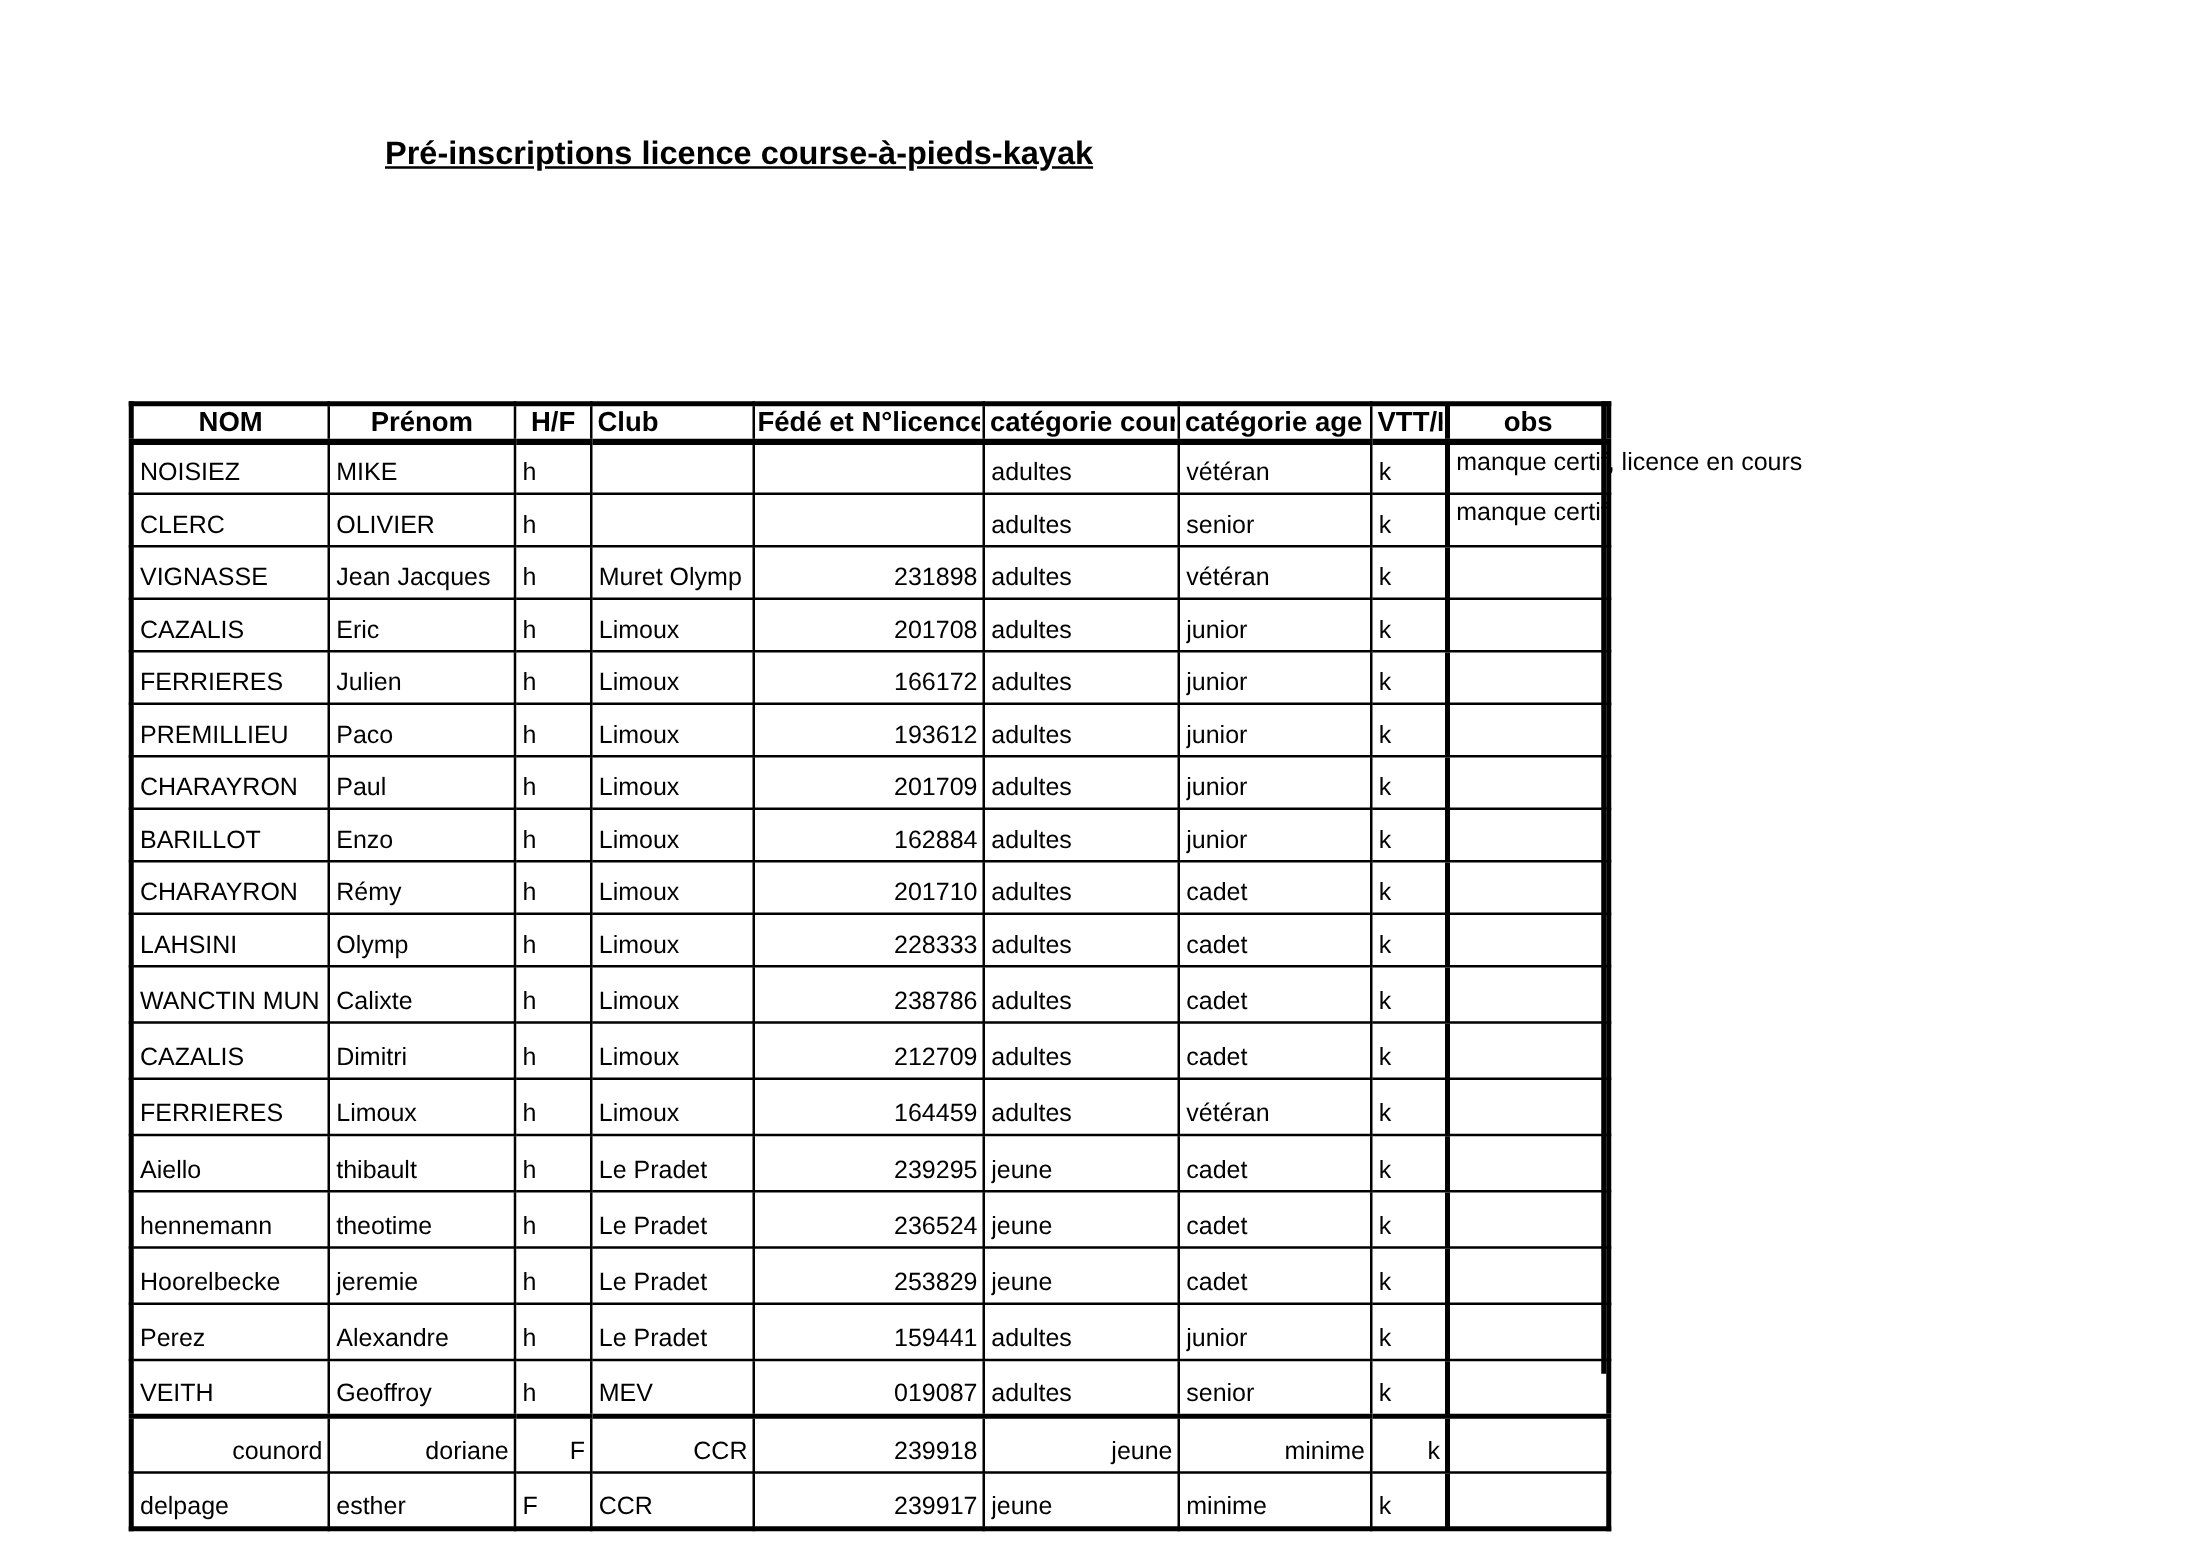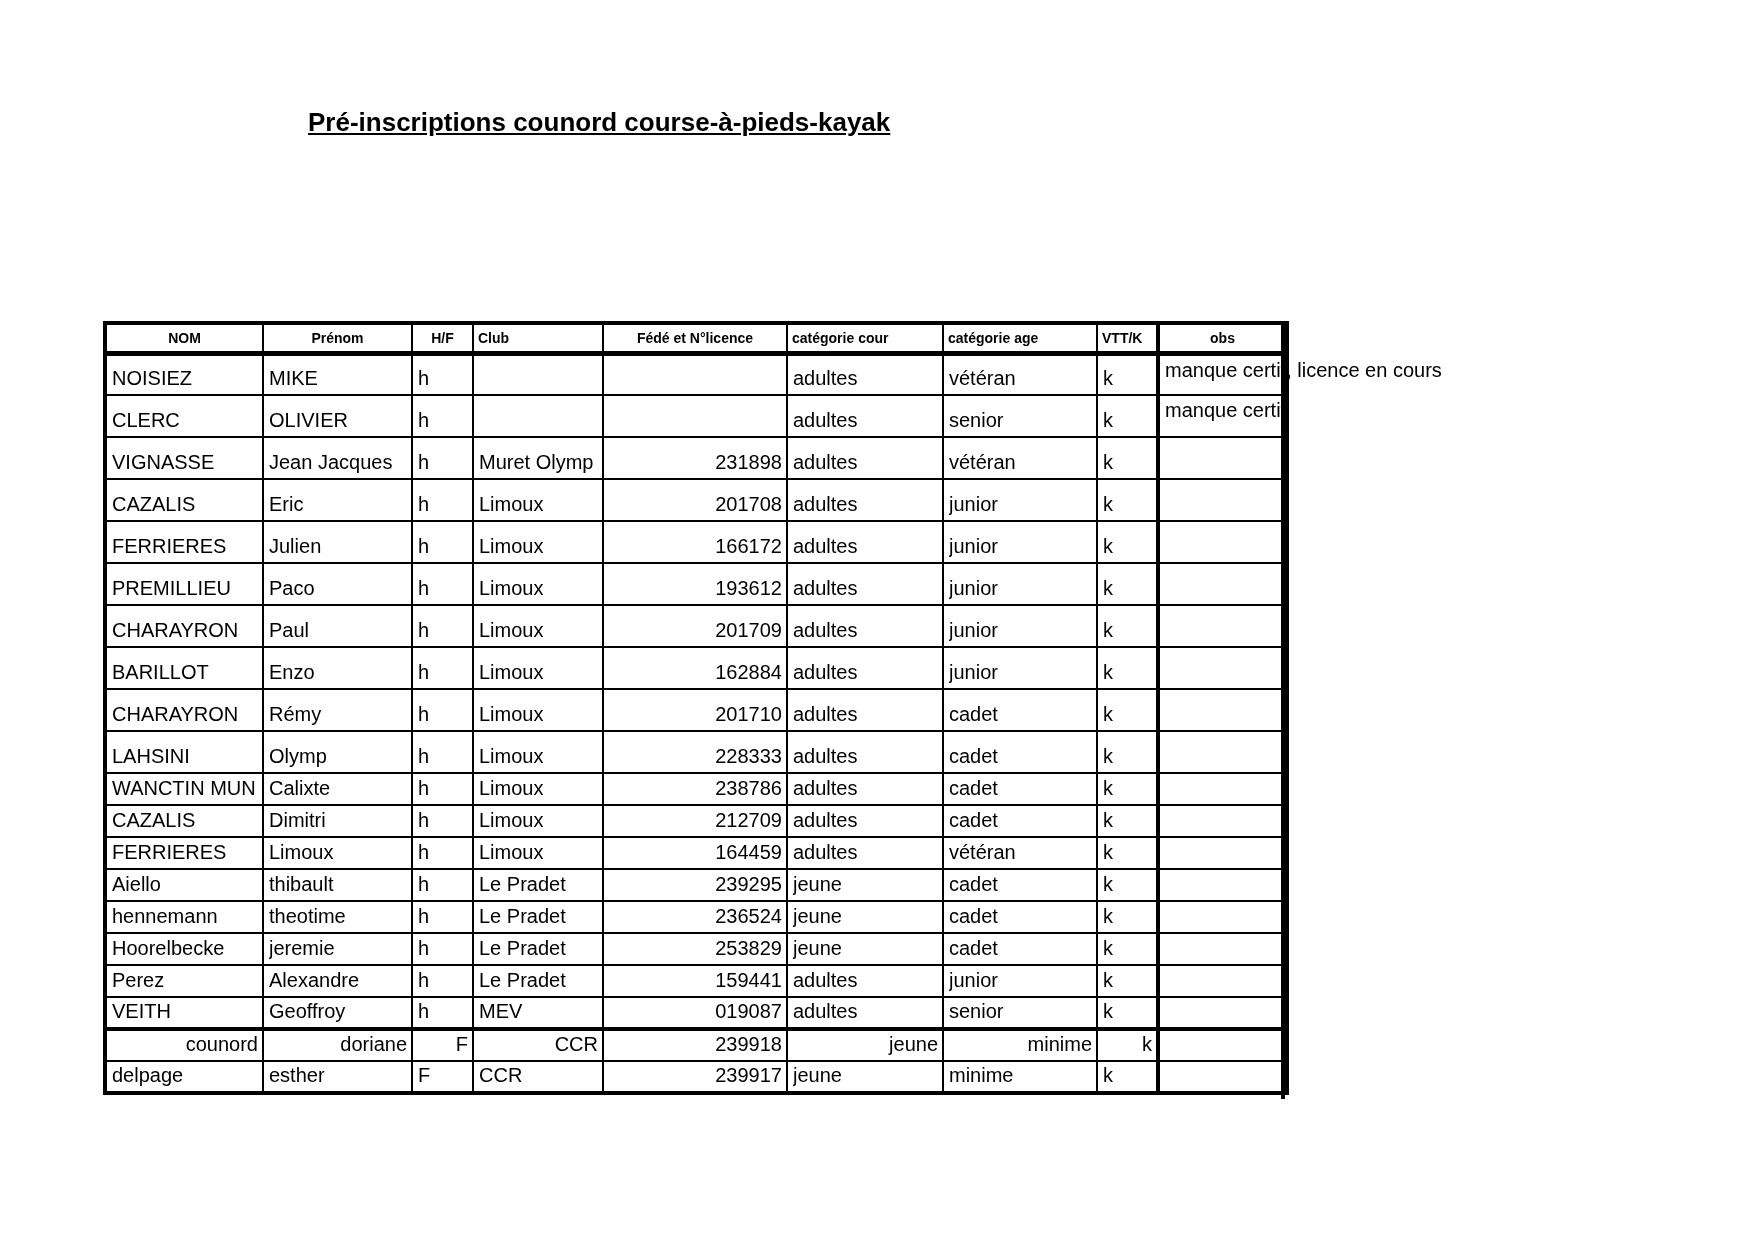--- a/index.html
+++ b/index.html
@@ -31,33 +31,33 @@
     border-collapse:collapse;
     border:4px solid #000;
   }
   .grid th,.grid td{
     border:2px solid #000;
     padding:0;
     overflow:hidden;
   }
   .grid thead tr{height:30px;}
   .grid th{
-    font-size:14px;
+    font-size:22px;
     font-weight:bold;
     vertical-align:middle;
     border-bottom:5px solid #000;
     padding:0 2px;
   }
   .grid td{
     font-size:20px;
     vertical-align:bottom;
     padding:0 4px 4px 5px;
   }
   .grid tbody tr:nth-child(-n+10){height:42px;margin-left:39px;}
-  .grid tbody tr:nth-child(n+11){height:32px;}
+  .grid tbody tr:nth-child(n+11){height:45px;}
   
   .grid tbody tr:nth-child(19) td{border-top:4px solid #000;text-align:right;}
   
   .grid th:nth-child(9),.grid td:nth-child(9){border-left:4px solid #000;}
   
   .grid th:nth-child(1),.grid th:nth-child(2),.grid th:nth-child(3),
   .grid th:nth-child(5),.grid th:nth-child(9){text-align:center;}
   .grid th:nth-child(4),.grid th:nth-child(6),
   .grid th:nth-child(7),.grid th:nth-child(8){text-align:left;padding-left:4px;}
   
@@ -84,21 +84,21 @@
     height:778px;
     background:#000;
     z-index:5;
   }
 </style>
 </head>
 <body>
 
 <div class="page">
 
-  <h1 class="title">Pré-inscriptions counord course-à-pieds-kayak</h1>
+  <h1 class="title">Pré-inscriptions licence course-à-pieds-kayak</h1>
 
   <table class="grid">
     <colgroup>
       <col style="width:158px">
       <col style="width:149px">
       <col style="width:61px">
       <col style="width:130px">
       <col style="width:184px">
       <col style="width:156px">
       <col style="width:154px">

